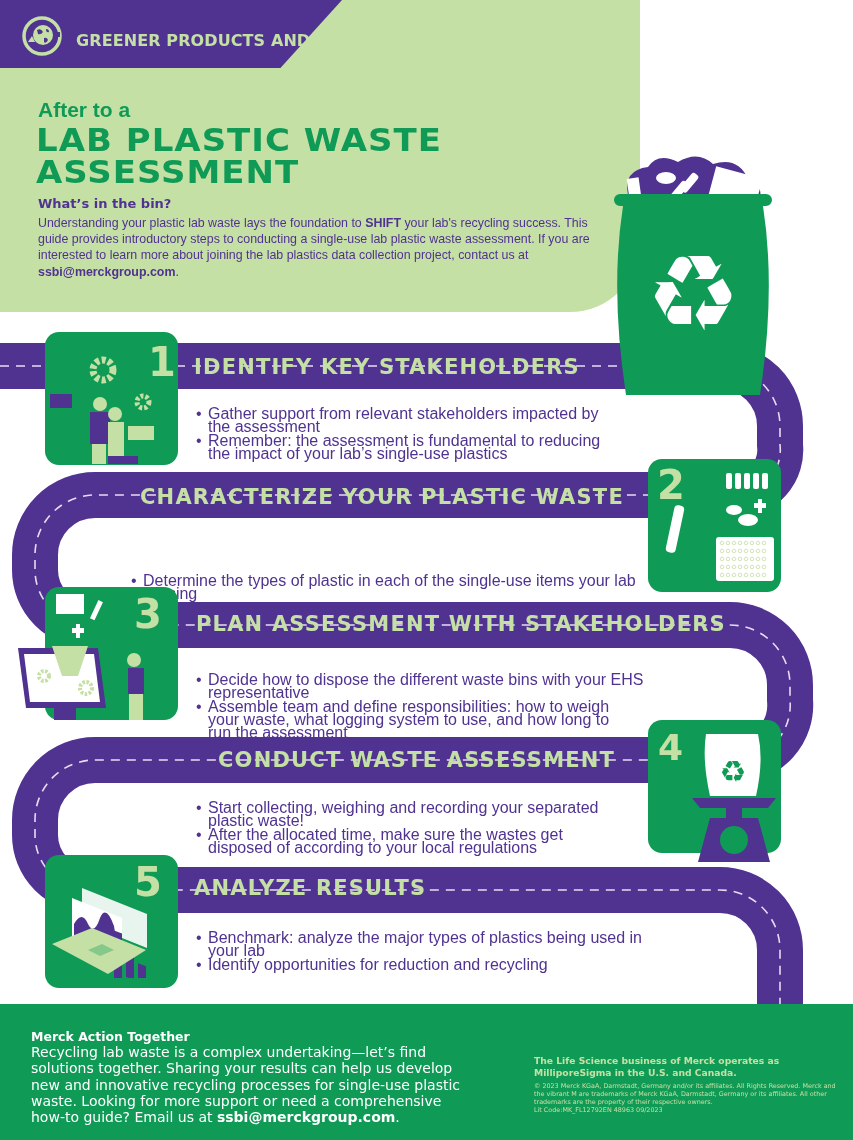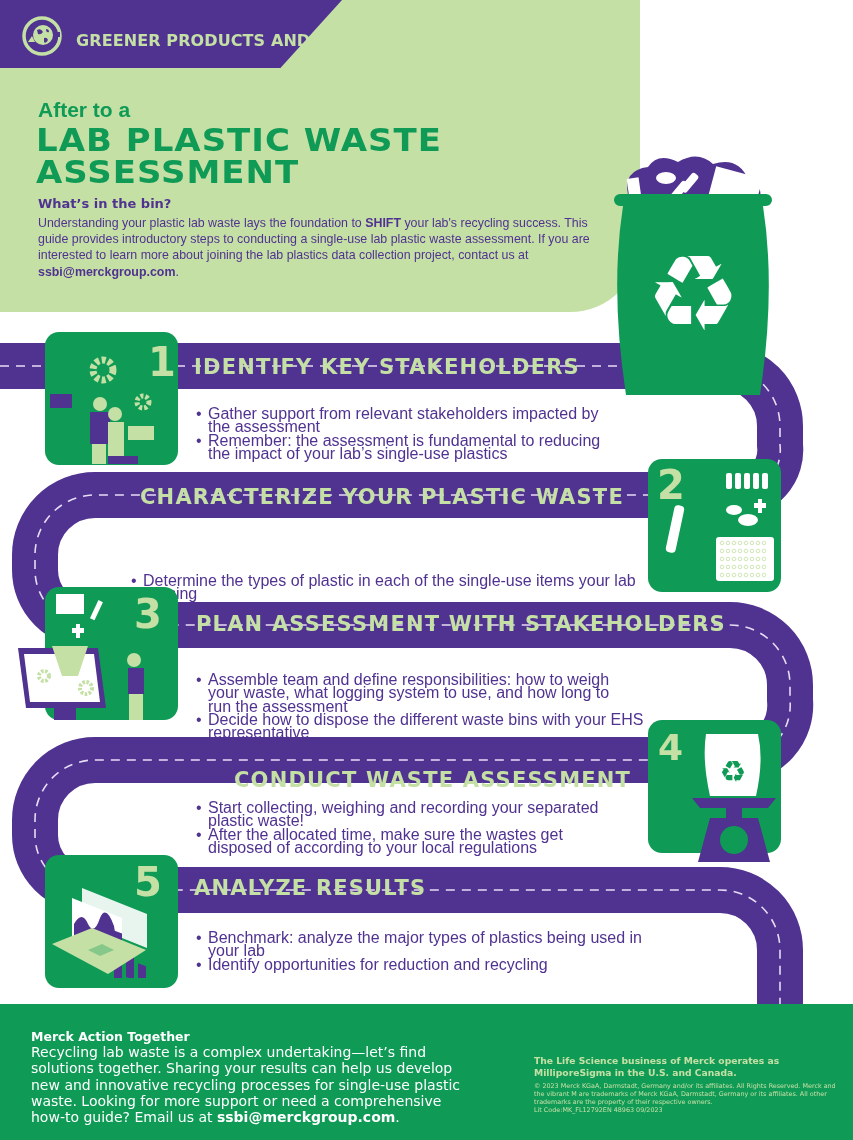--- a/index.html
+++ b/index.html
@@ -175,35 +175,35 @@
   <rect x="38" y="118" width="22" height="12" fill="#503291"></rect>
   <path d="M36 56 H72 L62 86 H46 Z" fill="#c5e0a5"></path>
   <circle cx="28" cy="86" r="5" fill="none" stroke="#c5e0a5" stroke-width="4" stroke-dasharray="2.5 1.5"></circle>
   <circle cx="70" cy="98" r="6" fill="none" stroke="#c5e0a5" stroke-width="4" stroke-dasharray="2.5 1.5"></circle>
   <circle cx="118" cy="70" r="7" fill="#c5e0a5"></circle>
   <rect x="112" y="78" width="16" height="26" fill="#503291"></rect>
   <rect x="113" y="104" width="14" height="26" fill="#c5e0a5"></rect>
 </svg>
 <div class="abs step-title" style="left:196px;top:612px;">PLAN ASSESSMENT WITH STAKEHOLDERS</div>
 <ul class="abs bullets" style="left:196px;top:673px;width:470px;">
+  <li>Decide how to dispose the different waste bins with your EHS representative</li>
   <li style="width:420px;">Assemble team and define responsibilities: how to weigh your waste, what logging system to use, and how long to run the assessment</li>
-  <li>Decide how to dispose the different waste bins with your EHS representative</li>
 </ul>
 
 <div class="abs step-tile" style="left:648px;top:720px;width:133px;height:133px;"></div>
 <div class="abs step-num" style="left:658px;top:728px;font-size:36px;">4</div>
 <svg class="abs" style="left:692px;top:730px" width="84" height="132" viewBox="0 0 84 132">
   <path d="M14 4 H66 Q72 30 64 66 H18 Q10 30 14 4 Z" fill="#ffffff"></path>
   <text x="41" y="52" text-anchor="middle" font-size="30" fill="#0f9a56" font-family="DejaVu Sans, sans-serif">♻</text>
   <path d="M0 68 H84 L76 78 H8 Z" fill="#503291"></path>
   <rect x="34" y="78" width="16" height="10" fill="#503291"></rect>
   <path d="M18 88 H66 L78 132 H6 Z" fill="#503291"></path>
   <circle cx="42" cy="110" r="14" fill="#0f9a56"></circle>
 </svg>
-<div class="abs step-title" style="left:234px;top:748px;margin-top:20px;">CONDUCT WASTE ASSESSMENT</div>
+<div class="abs step-title" style="left:218px;top:748px;">CONDUCT WASTE ASSESSMENT</div>
 <ul class="abs bullets" style="left:196px;top:801px;width:430px;">
   <li>Start collecting, weighing and recording your separated plastic waste!</li>
   <li style="width:380px;">After the allocated time, make sure the wastes get disposed of according to your local regulations</li>
 </ul>
 
 <div class="abs step-tile" style="left:45px;top:855px;width:133px;height:133px;"></div>
 <div class="abs step-num" style="left:134px;top:862px;">5</div>
 <svg class="abs" style="left:52px;top:878px" width="110" height="100" viewBox="0 0 110 100">
   <path d="M20 20 L70 40 L70 92 L20 72 Z" fill="#ffffff"></path>
   <path d="M30 10 L95 36 L95 70 L30 44 Z" fill="#ffffff" opacity="0.9"></path>

